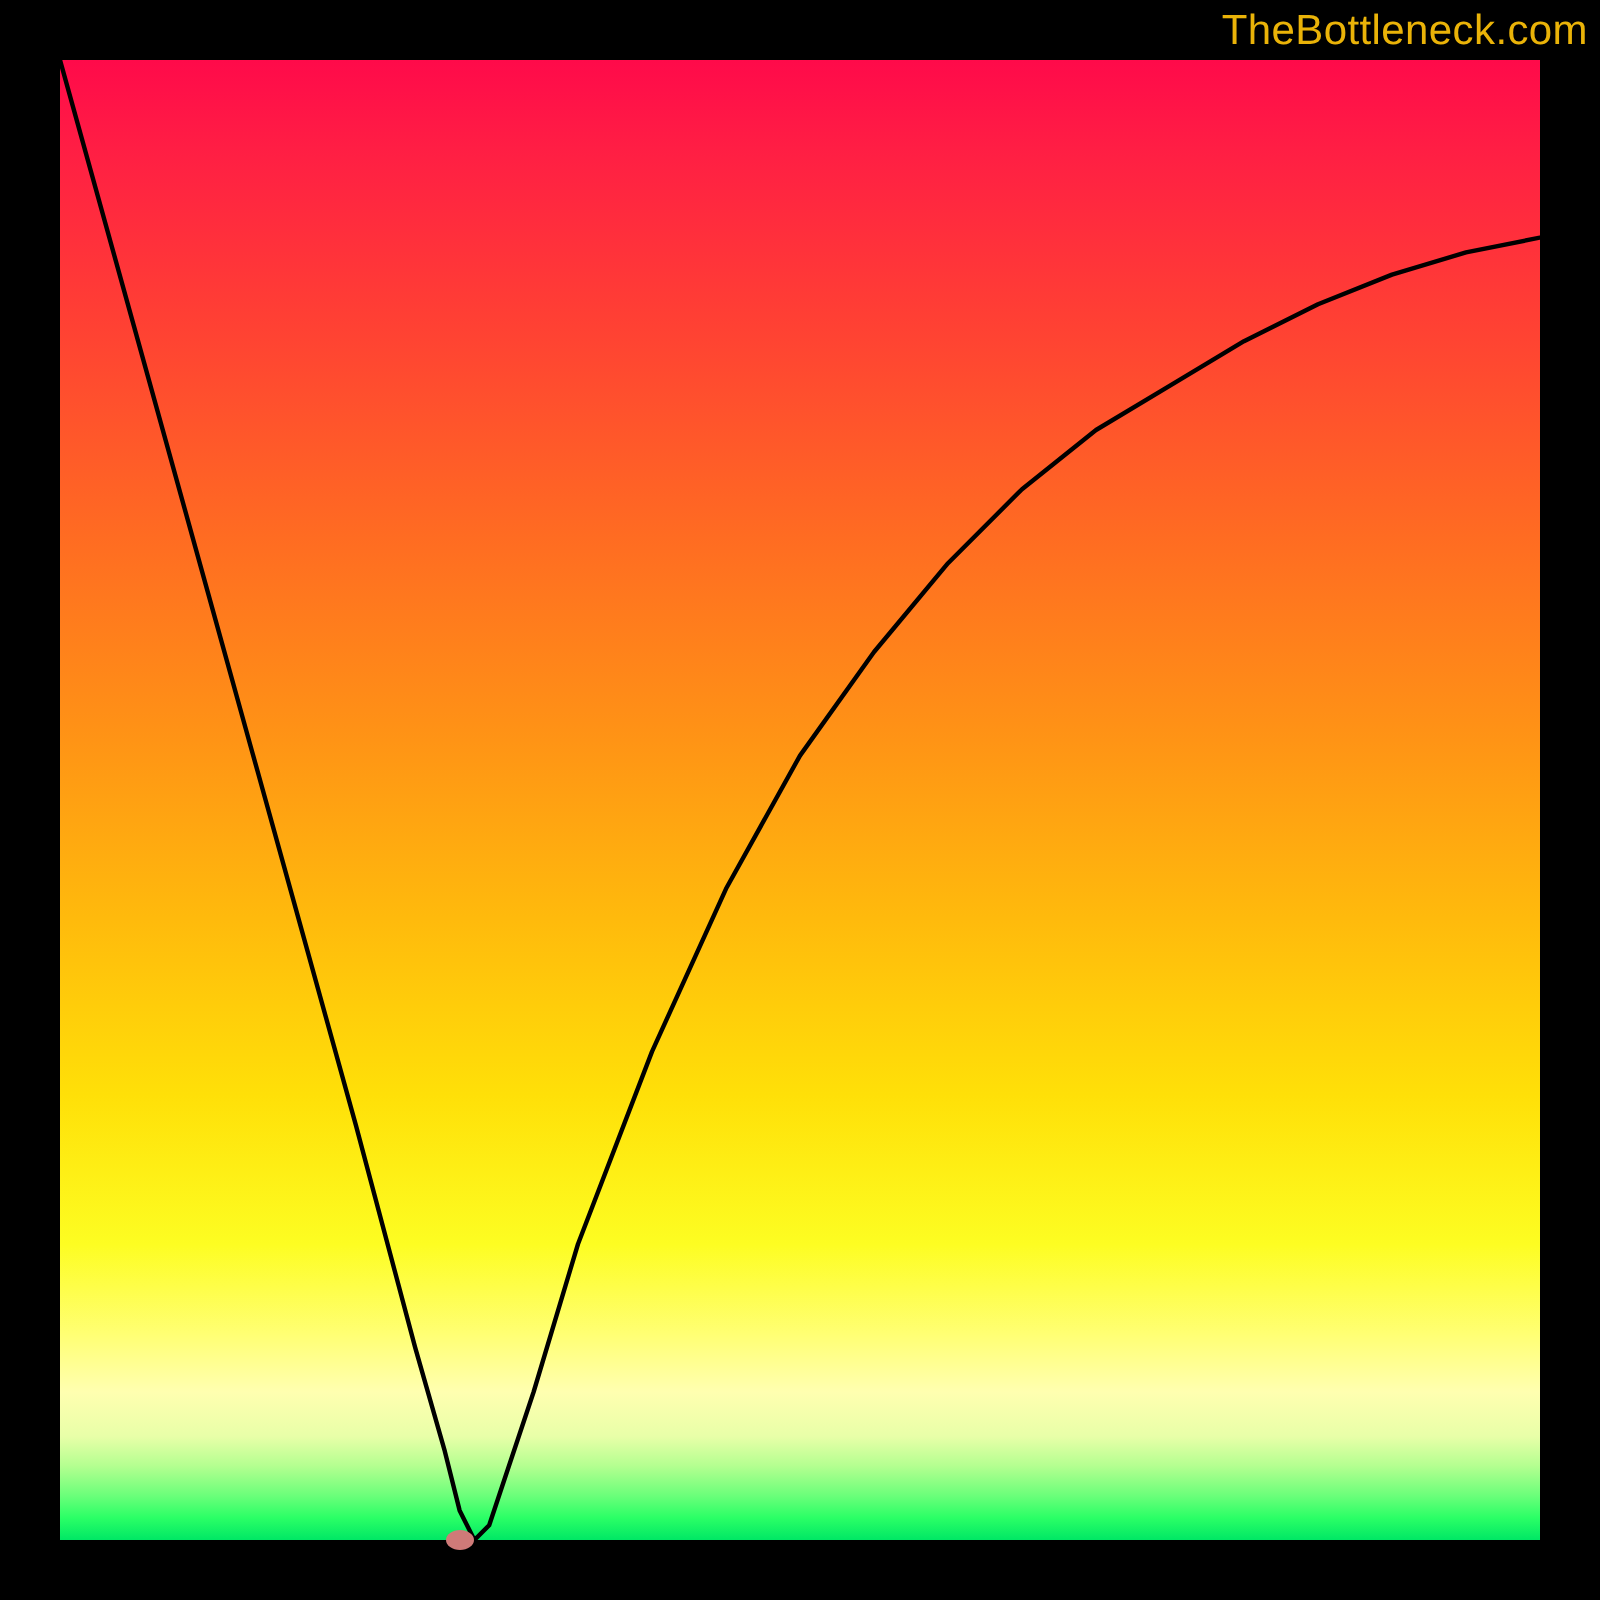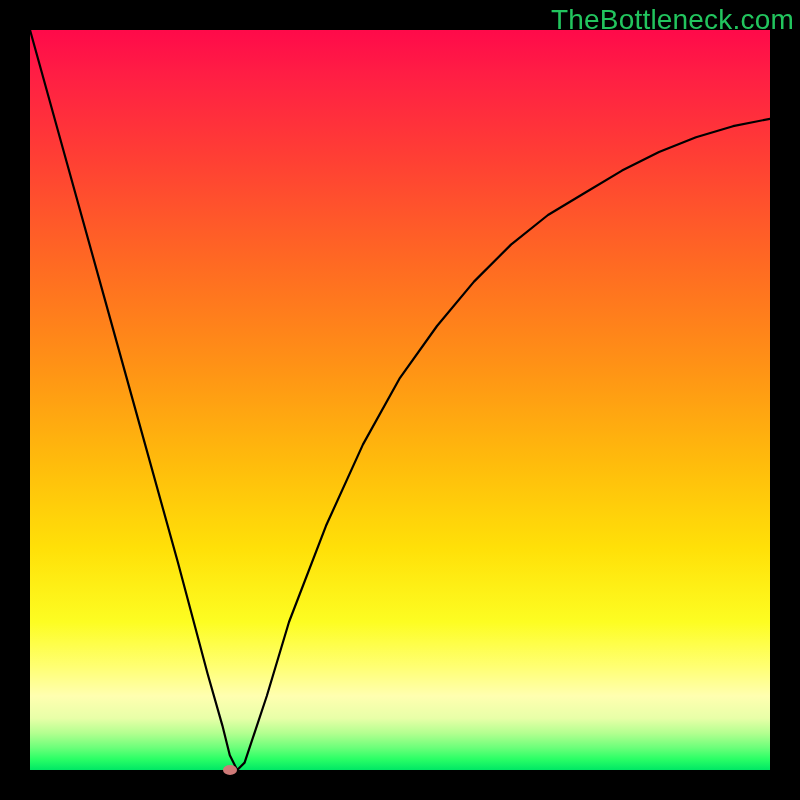--- a/index.html
+++ b/index.html
@@ -34,22 +34,22 @@
       #00e765 100%);
   }
   .curve-layer {
     position: absolute;
     top: 0; left: 0;
     width: 740px; height: 740px;
   }
   .watermark {
     position: absolute;
     top: 4px; right: 6px;
-    color: #22c55e;
-    font-size: 28px;
+    color: #eab308;
+    font-size: 21px;
     letter-spacing: 0.2px;
     font-weight: 400;
   }
   .dot {
     position: absolute;
     width: 14px; height: 10px;
     border-radius: 50%;
     background: #cf7a78;
     transform: translate(-50%, -50%);
   }

